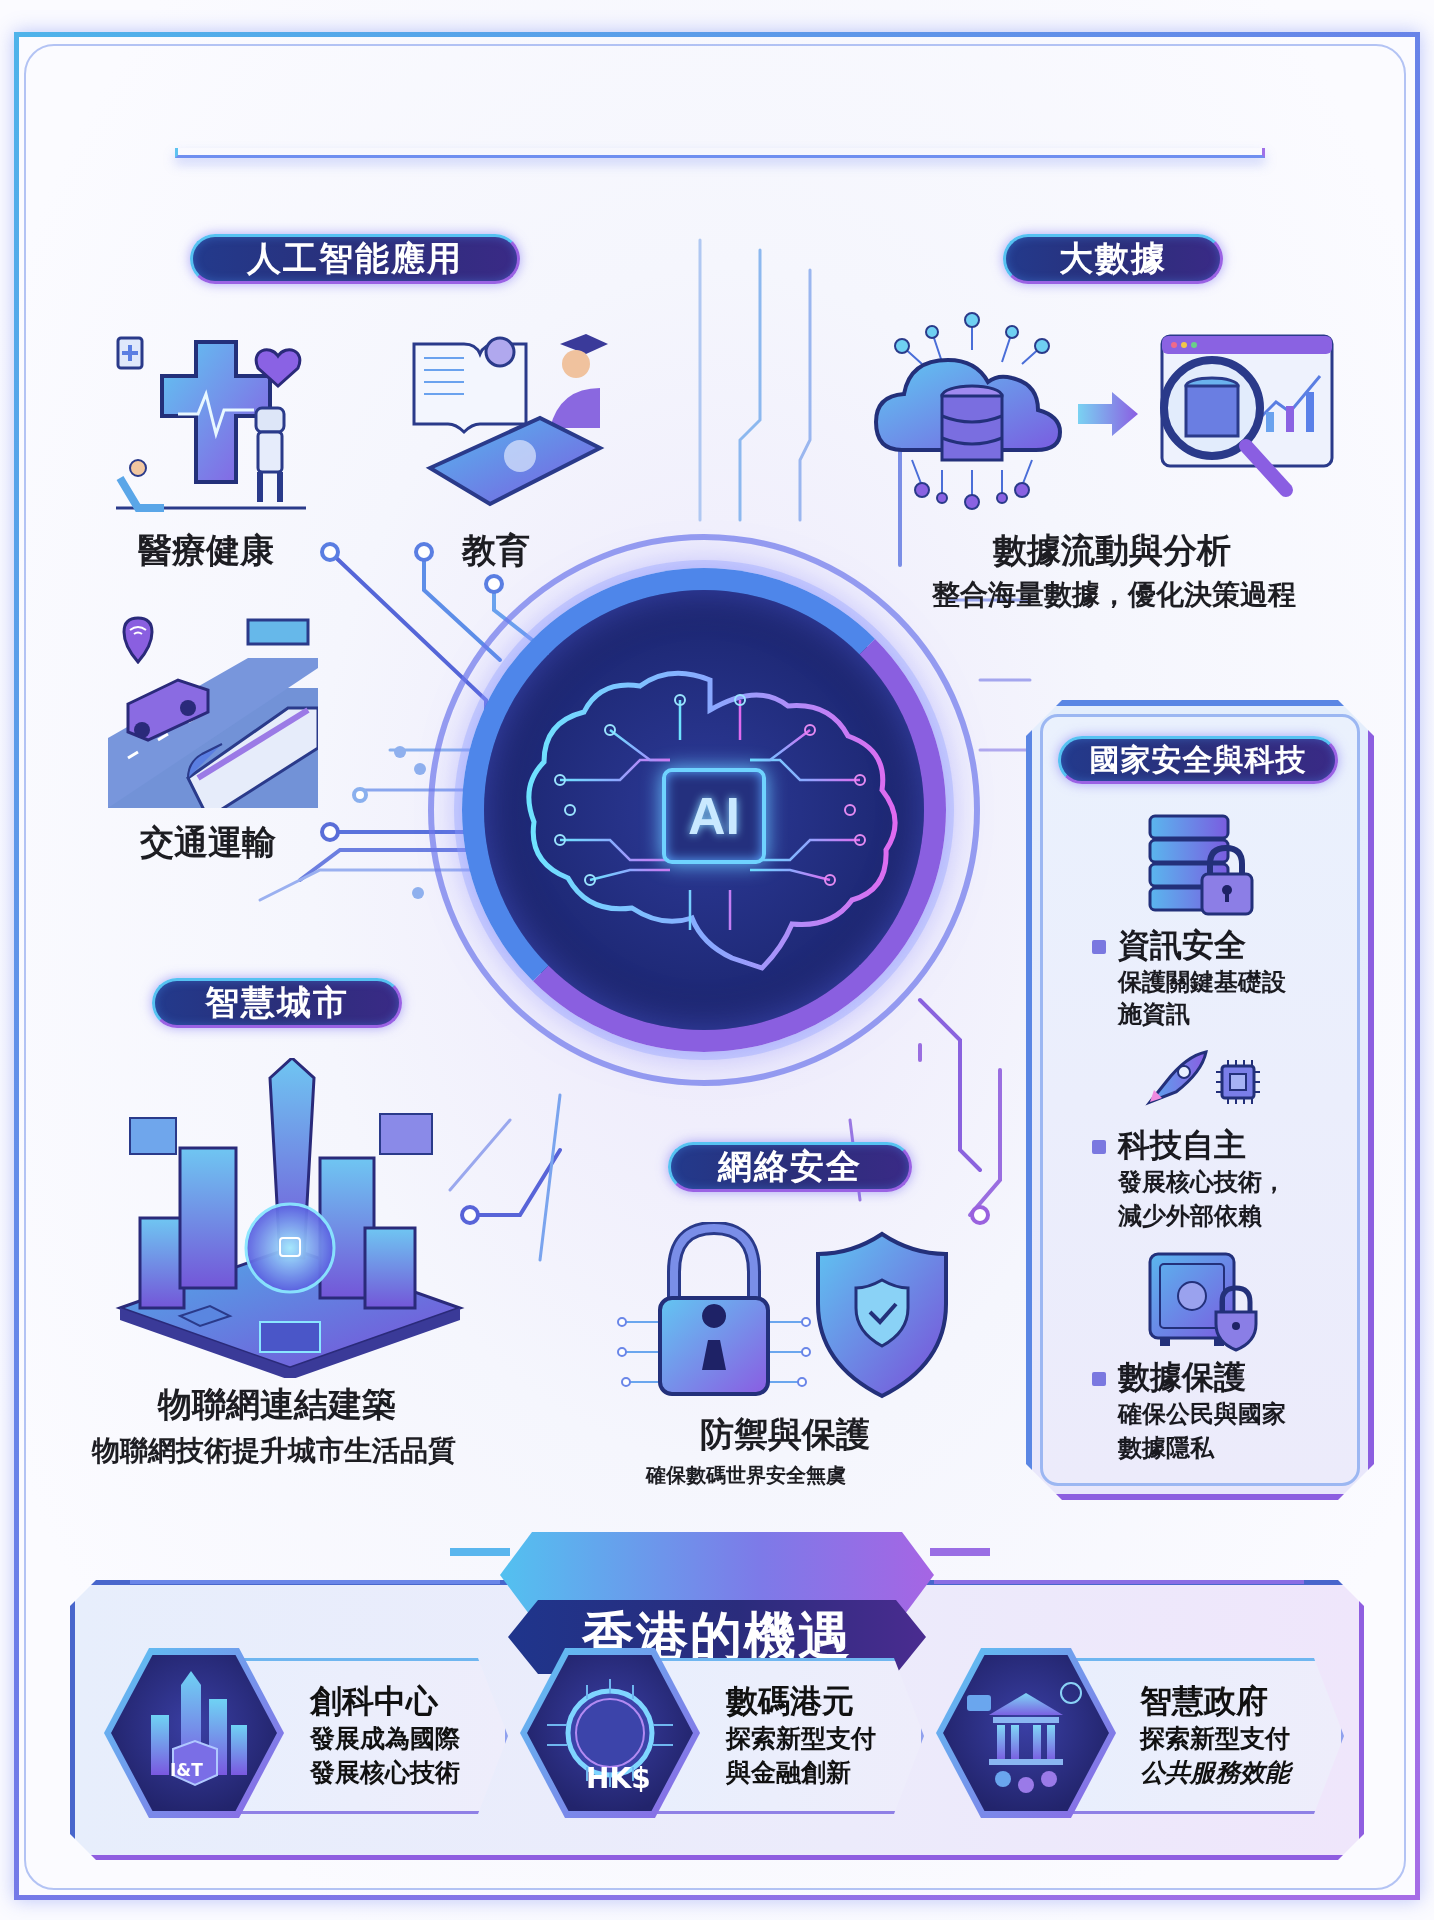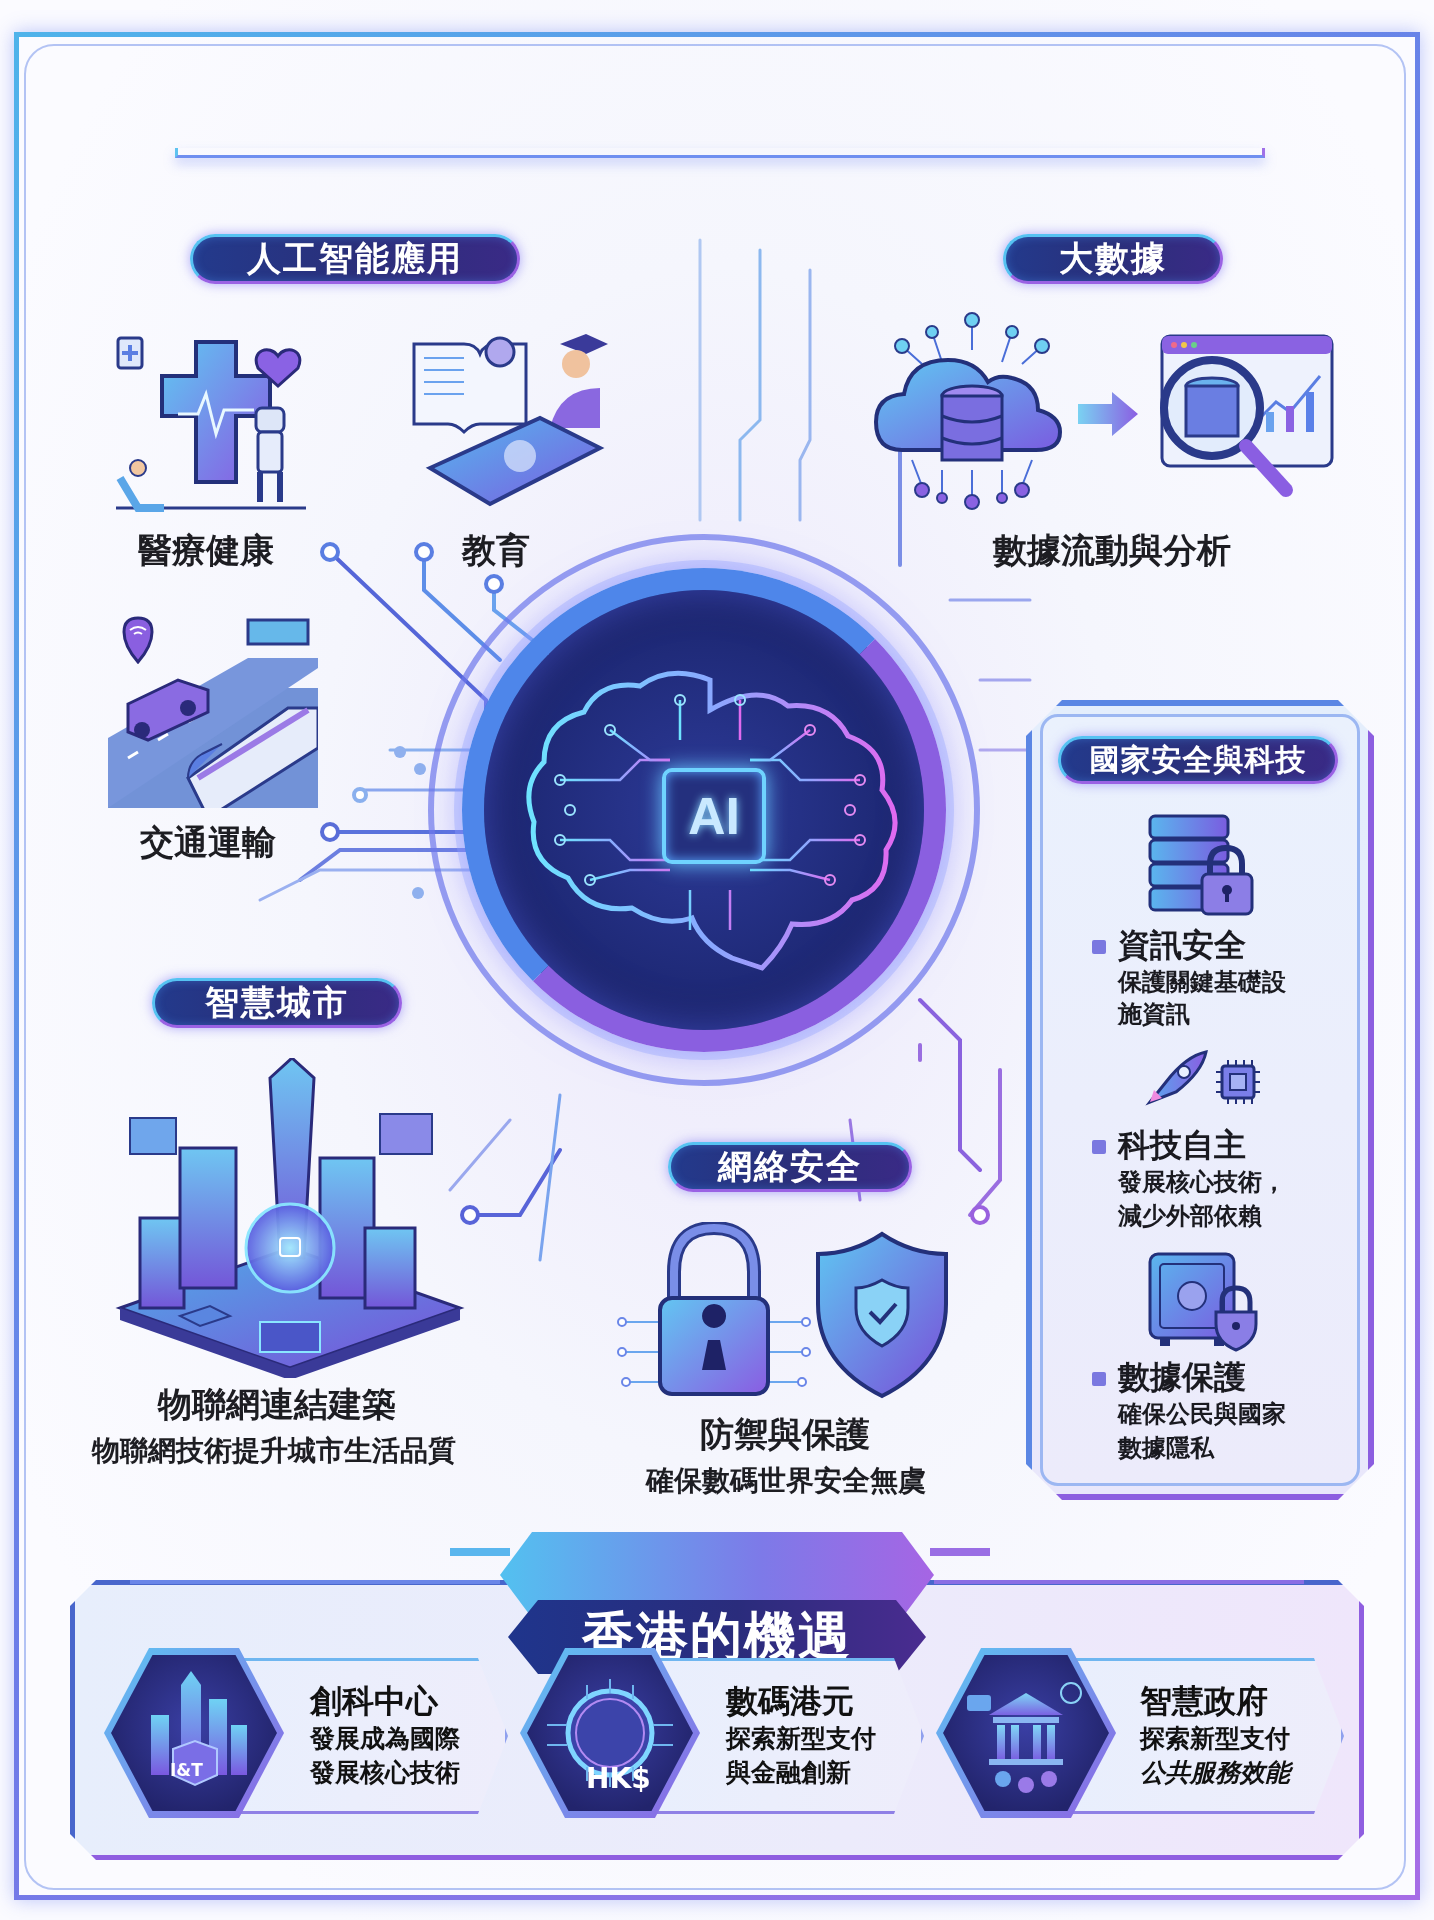--- a/index.html
+++ b/index.html
@@ -311,20 +311,21 @@
       <rect x="120" y="80" width="8" height="20" fill="#6aa2ee"></rect>
         <rect x="140" y="74" width="8" height="26" fill="#8a62e2"></rect>
         <rect x="160" y="60" width="8" height="40" fill="#5a80e8"></rect>
       <circle cx="66" cy="76" r="48" fill="#e2ecfc" stroke="#2a3a8a" stroke-width="8"></circle>
       <ellipse cx="66" cy="54" rx="26" ry="8" fill="#6ab2ee" stroke="#2a3a8a" stroke-width="3"></ellipse>
       <rect x="40" y="54" width="52" height="50" fill="#6a7ee2" stroke="#2a3a8a" stroke-width="3"></rect>
       <path d="M100 114 l40 44" stroke="#8a5ee2" stroke-width="14" stroke-linecap="round"></path>
     </svg>
   </div>
   <div class="label-main" style="left:993px; top:528px; font-size:34px;">數據流動與分析</div>
+  <div class="label-sub" style="left:932px; top:576px; font-size:28px;">整合海量數據，優化決策過程</div>
 
   <div class="ai-ring2"></div>
   <div class="ai-core"></div>
   <div class="icon-box" style="left:520px; top:660px; width:380px; height:320px;">
     <svg width="380" height="320" viewBox="0 0 380 320">
       <defs>
         <linearGradient id="gBrain" x1="0" x2="1">
           <stop offset="0" stop-color="#6ee4ff"></stop>
             <stop offset="0.5" stop-color="#8aa8ff"></stop>
             <stop offset="1" stop-color="#e06af0"></stop>
@@ -439,21 +440,21 @@
             <stop offset="0" stop-color="#5ec6f2"></stop>
             <stop offset="1" stop-color="#7a4ed8"></stop>
           </linearGradient>
         </defs>
       <path d="M70 4 q30 20 64 20 v50 q0 60 -64 92 q-64 -32 -64 -92 v-50 q34 0 64 -20 z" fill="url(#gShield)" stroke="#23307a" stroke-width="4"></path>
       <path d="M70 50 q14 8 26 8 v20 q0 24 -26 38 q-26 -14 -26 -38 v-20 q12 0 26 -8 z" fill="#8ad2f6" stroke="#23307a" stroke-width="3"></path>
       <path d="M58 82 l10 10 l16 -18" fill="none" stroke="#23307a" stroke-width="4"></path>
     </svg>
   </div>
   <div class="label-main" style="left:700px; top:1412px; font-size:34px;">防禦與保護</div>
-  <div class="label-sub" style="left:646px; top:1462px; font-size:28px;">確保數碼世界安全無虞</div>
+  <div class="label-sub" style="left:646px; top:1462px; font-size:20px;">確保數碼世界安全無虞</div>
 
   <div class="sec-panel"></div>
   <div class="sec-panel-inner"></div>
   <div class="pill" style="left:1058px; top:736px; width:280px; height:48px; font-size:30px; letter-spacing:1px;">
     <span>國家安全與科技</span>
   </div>
 
   <div class="icon-box" style="left:1148px; top:812px; width:110px; height:104px;">
     <svg width="110" height="104" viewBox="0 0 110 104">
       <defs>

